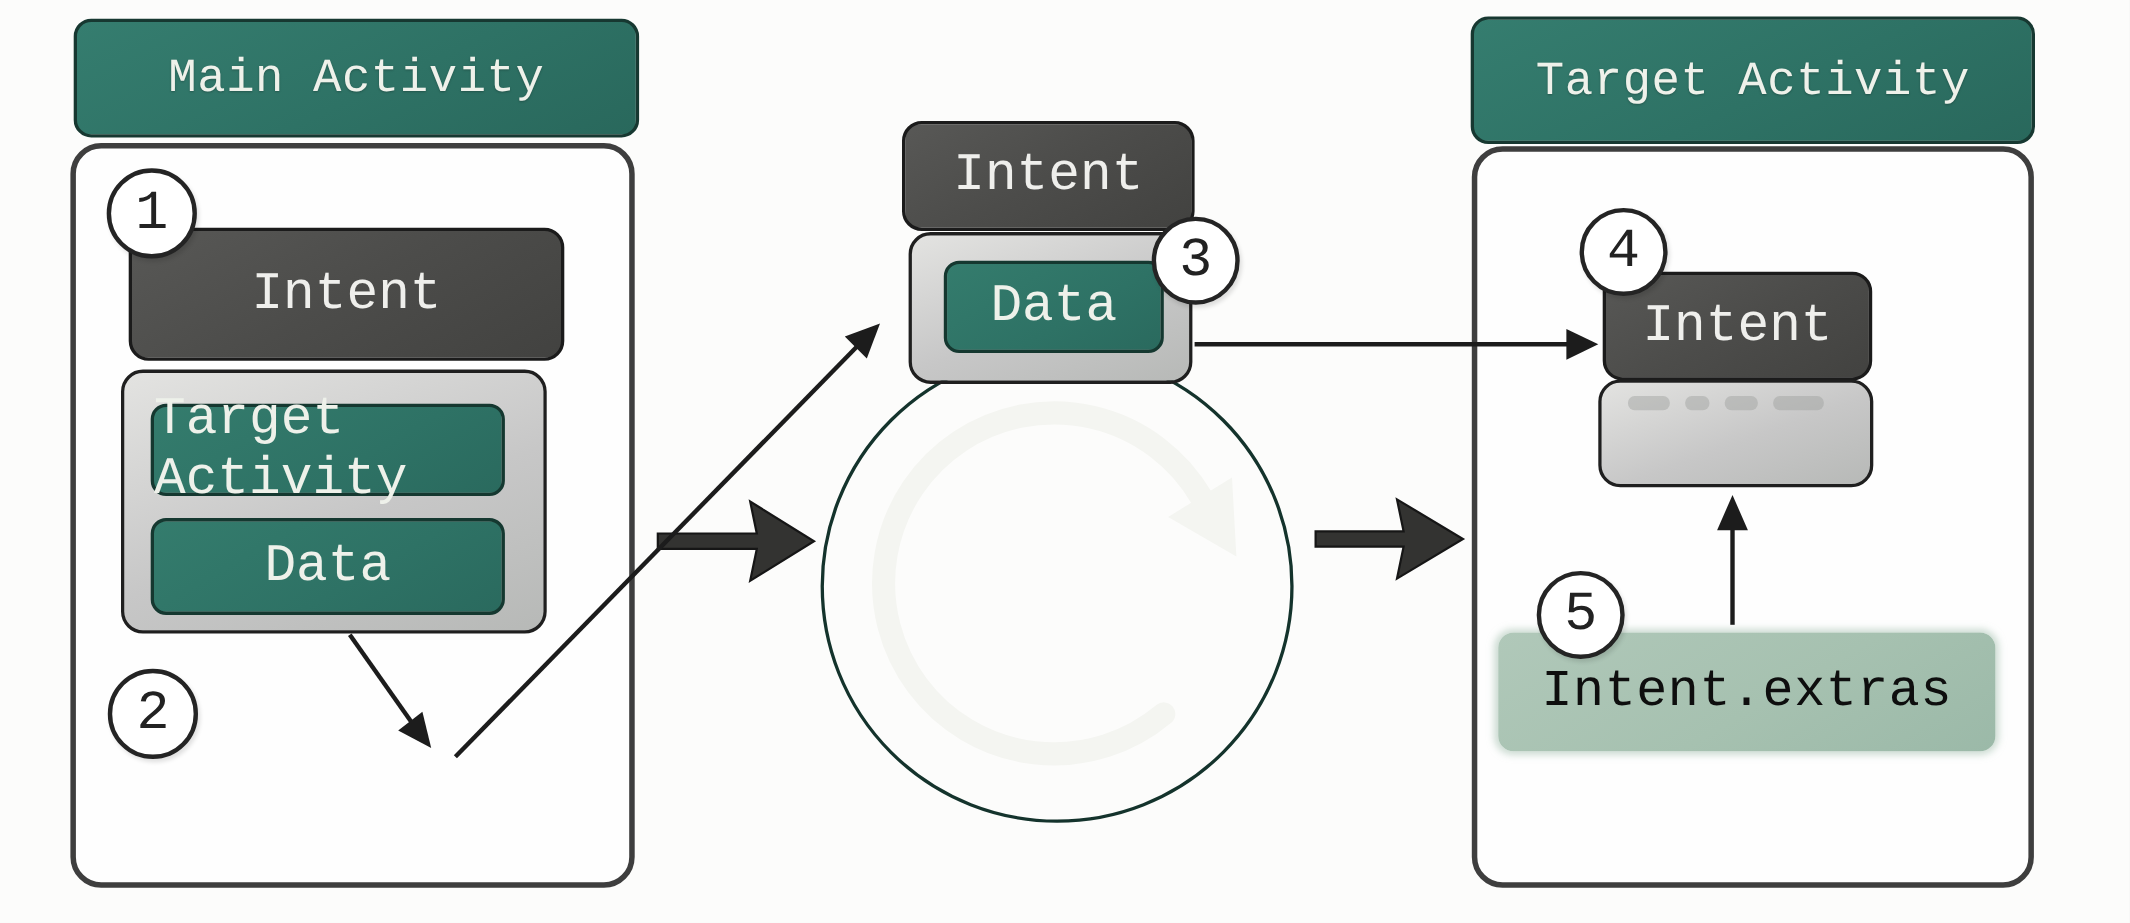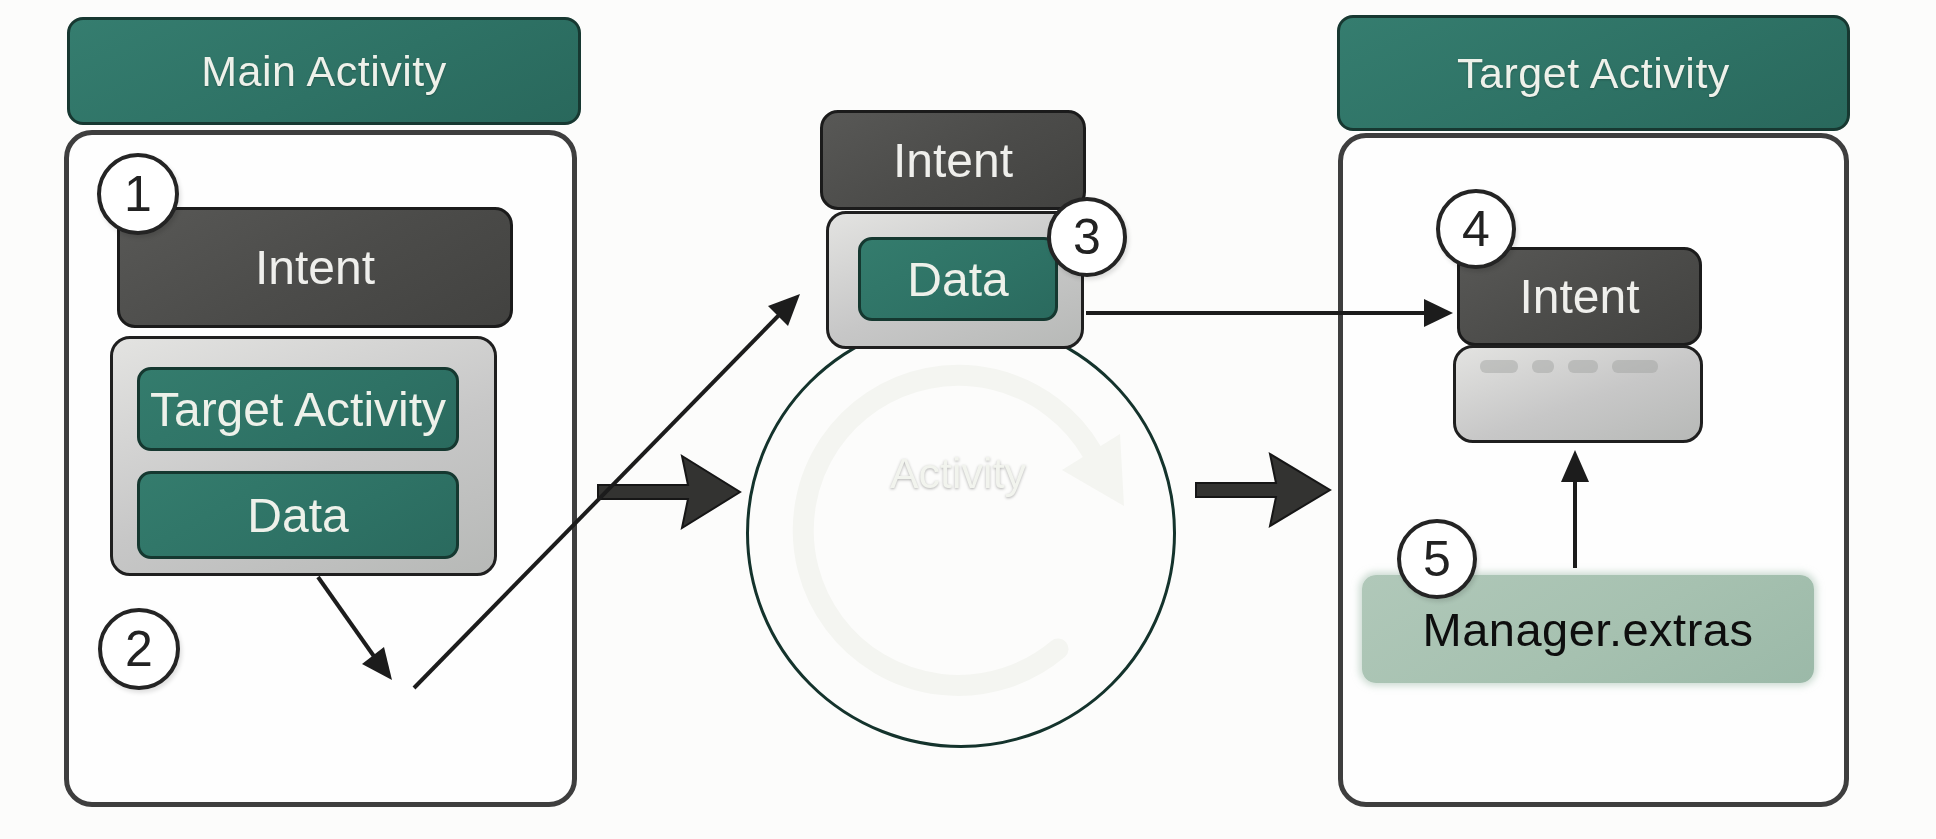--- a/index.html
+++ b/index.html
@@ -2,21 +2,21 @@
 <html style="--teal: #2e7265; --dark: #4c4c4a; --gray: #c7c7c7; --sage: #a6c1b0; --ink: #222222;"><head>
 <meta charset="utf-8">
 <style>
   :root{
     --teal:#2e7265; --dark:#4c4c4a; --gray:#c7c7c7; --sage:#a6c1b0; --ink:#222222;
   }
   html,body{margin:0;padding:0;background:#f6f6f4;}
   #canvas{
     position:relative; width:1936px; height:839px; overflow:hidden;
     background:#fcfcfb;
-    font-family:Liberation Sans, sans-serif;
+    font-family:Liberation Mono, monospace;
   }
   
   .panel{
     position:absolute; background:#fefefe;
     border:5px solid #3e3e3e; border-radius:28px; z-index:1;
   }
   
   .header{
     position:absolute; display:flex; align-items:center; justify-content:center;
     background:linear-gradient(155deg,#357d6f 0%,var(--teal,#2e7265) 55%,#29685c 100%);
@@ -95,21 +95,20 @@
   <div class="chip" style="left:137px; top:367px; width:322px; height:84px; box-sizing:border-box;">Target Activity</div>
 
   <div class="chip" style="left:137px; top:471px; width:322px; height:88px; box-sizing:border-box;">Data</div>
 
   <div class="badge" style="left:98px; top:608px;">2</div>
 
 
   <div id="am-circle"></div>
 
   <div id="am-label">
-    <div>Activity</div>
   </div>
 
   <div class="darkbox" style="left:820px; top:110px; width:266px; height:100px; box-sizing:border-box;">Intent</div>
 
   <div class="graybox" style="left:826px; top:211px; width:258px; height:138px; box-sizing:border-box;"></div>
 
   <div class="chip" style="left:858px; top:237px; width:200px; height:84px; box-sizing:border-box;">Data</div>
 
   <div class="badge" style="left:1047px; top:197px; width:80px; height:80px;">3</div>
 
@@ -125,21 +124,21 @@
     <div class="smudges">
       <i style="width:38px;"></i>
         <i style="width:22px;"></i>
         <i style="width:30px;"></i>
         <i style="width:46px;"></i>
     </div>
   </div>
 
   <div class="badge" style="left:1397px; top:519px; width:80px; height:80px;">5</div>
 
-  <div class="sagebox" style="left:1362px; top:575px; width:452px; height:108px;">Manager.extras</div>
+  <div class="sagebox" style="left:1362px; top:575px; width:452px; height:108px;">Intent.extras</div>
 
   <svg class="overlay" viewBox="0 0 1936 839">
 
     <path d="M 1058 649 A 155 155 0 1 1 1092 452" fill="none" stroke="#f4f5f1" stroke-width="21" stroke-linecap="round"></path>
     <polygon points="1062,470 1120,434 1124,506" fill="#f4f5f1"></polygon>
 
     <polygon points="598,485 688,485 682,456 740,492 682,528 688,499 598,499" fill="#333331" stroke="#161616" stroke-width="2"></polygon>
 
     <polygon points="1196,483 1276,483 1270,454 1330,490 1270,526 1276,497 1196,497" fill="#333331" stroke="#161616" stroke-width="2"></polygon>
 

